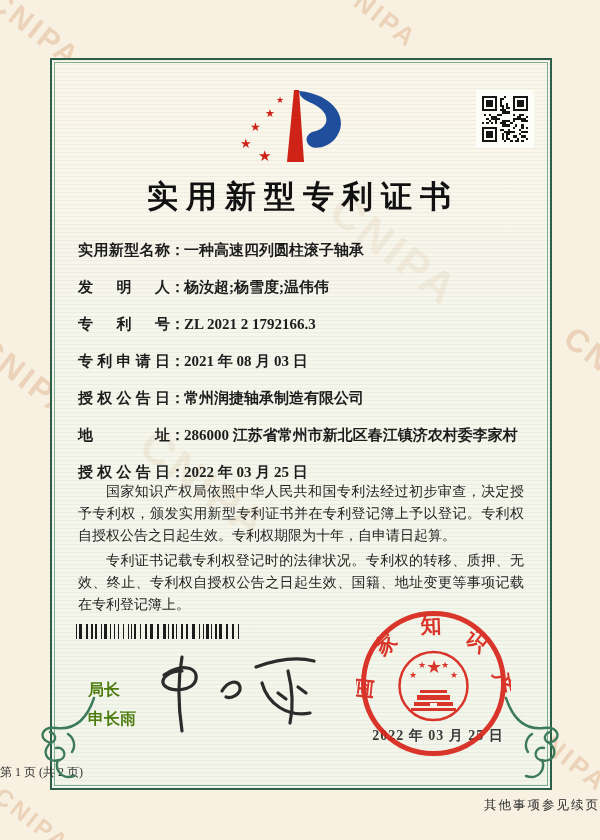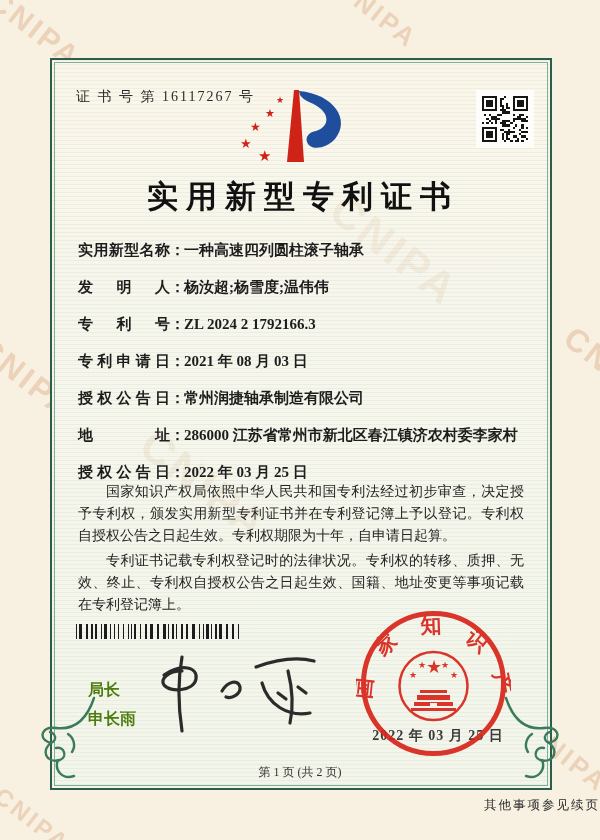--- a/index.html
+++ b/index.html
@@ -32,21 +32,21 @@
   .paras{position:absolute;left:78px;top:481px;width:446px;font-size:14px;line-height:22px;
          color:#242424;text-align:justify;}
   .paras p{margin:0 0 3px 0;text-indent:2em;}
   .barcode{position:absolute;left:76px;top:624px;}
   .signer{position:absolute;left:88px;top:675px;font-family:"Liberation Sans","DejaVu Sans",sans-serif;
           font-size:16px;font-weight:bold;color:#4d7c0f;line-height:29px;}
   .signature{position:absolute;left:138px;top:643px;}
   .sealdate{position:absolute;left:360px;top:727px;width:156px;text-align:center;
             font-size:14px;font-weight:bold;color:#3a3a3a;letter-spacing:1px;z-index:3;}
   .seal{position:absolute;left:356px;top:606px;z-index:4;opacity:0.92;}
-  .pagefoot{position:absolute;left:0;top:764px;width:100%;text-align:center;font-size:12px;color:#333;}
+  .pagefoot{position:absolute;left:0;top:764px;width:100%;font-size:12px;color:#333;}
   .contnote{position:absolute;left:0;top:797px;width:100%;text-align:right;
             font-size:12.5px;color:#2a2a2a;letter-spacing:2px;z-index:2;}
   .flourish{position:absolute;z-index:4;}
 </style>
 </head>
 <body>
 
 <div class="page">
 
   <span class="wm" style="left:-18px;top:12px;font-size:30px">CNIPA</span>
@@ -56,21 +56,20 @@
   <span class="wm" style="left:520px;top:742px;font-size:26px">CNIPA</span>
   <span class="wm" style="left:-12px;top:806px;font-size:24px">CNIPA</span>
 
   <div class="cert"></div>
 
   <span class="wm inner" style="left:320px;top:225px;font-size:44px">CNIPA</span>
   <span class="wm inner" style="left:130px;top:460px;font-size:44px">CNIPA</span>
 
   <div class="content">
 
-    <div class="certno">证 书 号 第 16117267 号</div>
 
     <svg class="logo" width="124" height="80" viewBox="0 0 124 80">
       <polygon points="58,4 63,4 68,76 51,76" fill="#cf2318"></polygon>
       <path d="M63,5 C98,8 115,34 99,53 C90,63 74,65 71,56 C69,50 74,46 80,45 C94,41 96,25 73,16 C69,14 66,12 64,9 Z" fill="#1f4e9c"></path>
       <text x="40" y="17" font-size="9" fill="#cf2318">★</text>
       <text x="29" y="31" font-size="11" fill="#cf2318">★</text>
       <text x="14" y="45" font-size="12" fill="#cf2318">★</text>
       <text x="4" y="62" font-size="13" fill="#cf2318">★</text>
       <text x="22" y="75" font-size="15" fill="#cf2318">★</text>
     </svg>
@@ -84,21 +83,21 @@
     <div class="title">实用新型专利证书</div>
 
     <div class="fields">
       <div class="frow">
         <span class="flabel">实用新型名称</span><span class="fcolon">：</span><span>一种高速四列圆柱滚子轴承</span>
       </div>
       <div class="frow">
         <span class="flabel">发明人</span><span class="fcolon">：</span><span>杨汝超;杨雪度;温伟伟</span>
       </div>
       <div class="frow">
-        <span class="flabel">专利号</span><span class="fcolon">：</span><span>ZL 2024 2 1792166.3</span>
+        <span class="flabel">专利号</span><span class="fcolon">：</span><span>ZL 2021 2 1792166.3</span>
       </div>
       <div class="frow">
         <span class="flabel">专利申请日</span><span class="fcolon">：</span><span>2021 年 08 月 03 日</span>
       </div>
       <div class="frow">
         <span class="flabel">授权公告日</span><span class="fcolon">：</span><span>常州润捷轴承制造有限公司</span>
       </div>
       <div class="frow">
         <span class="flabel">地址</span><span class="fcolon">：</span><span>286000  江苏省常州市新北区春江镇济农村委李家村</span>
       </div>

